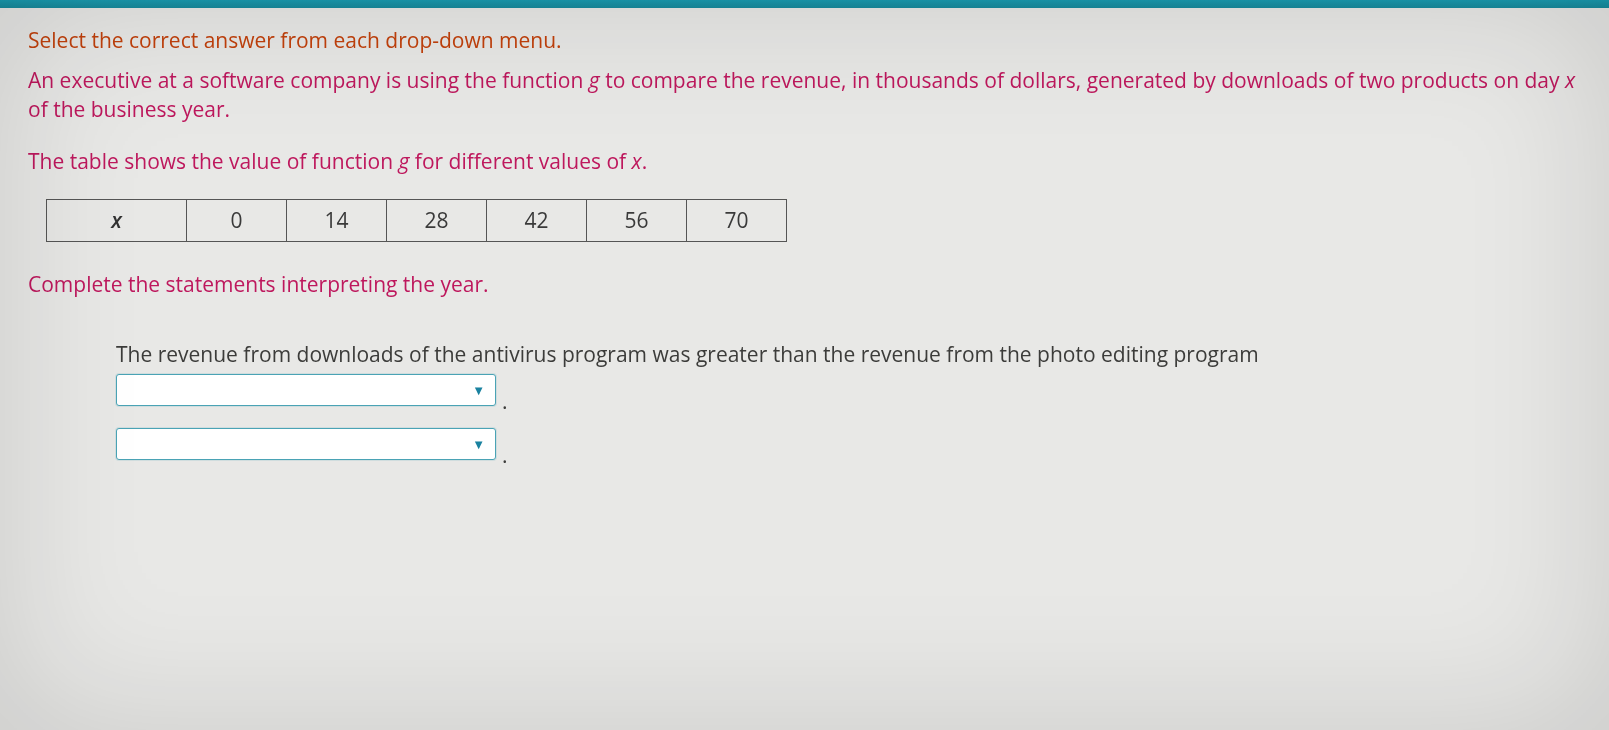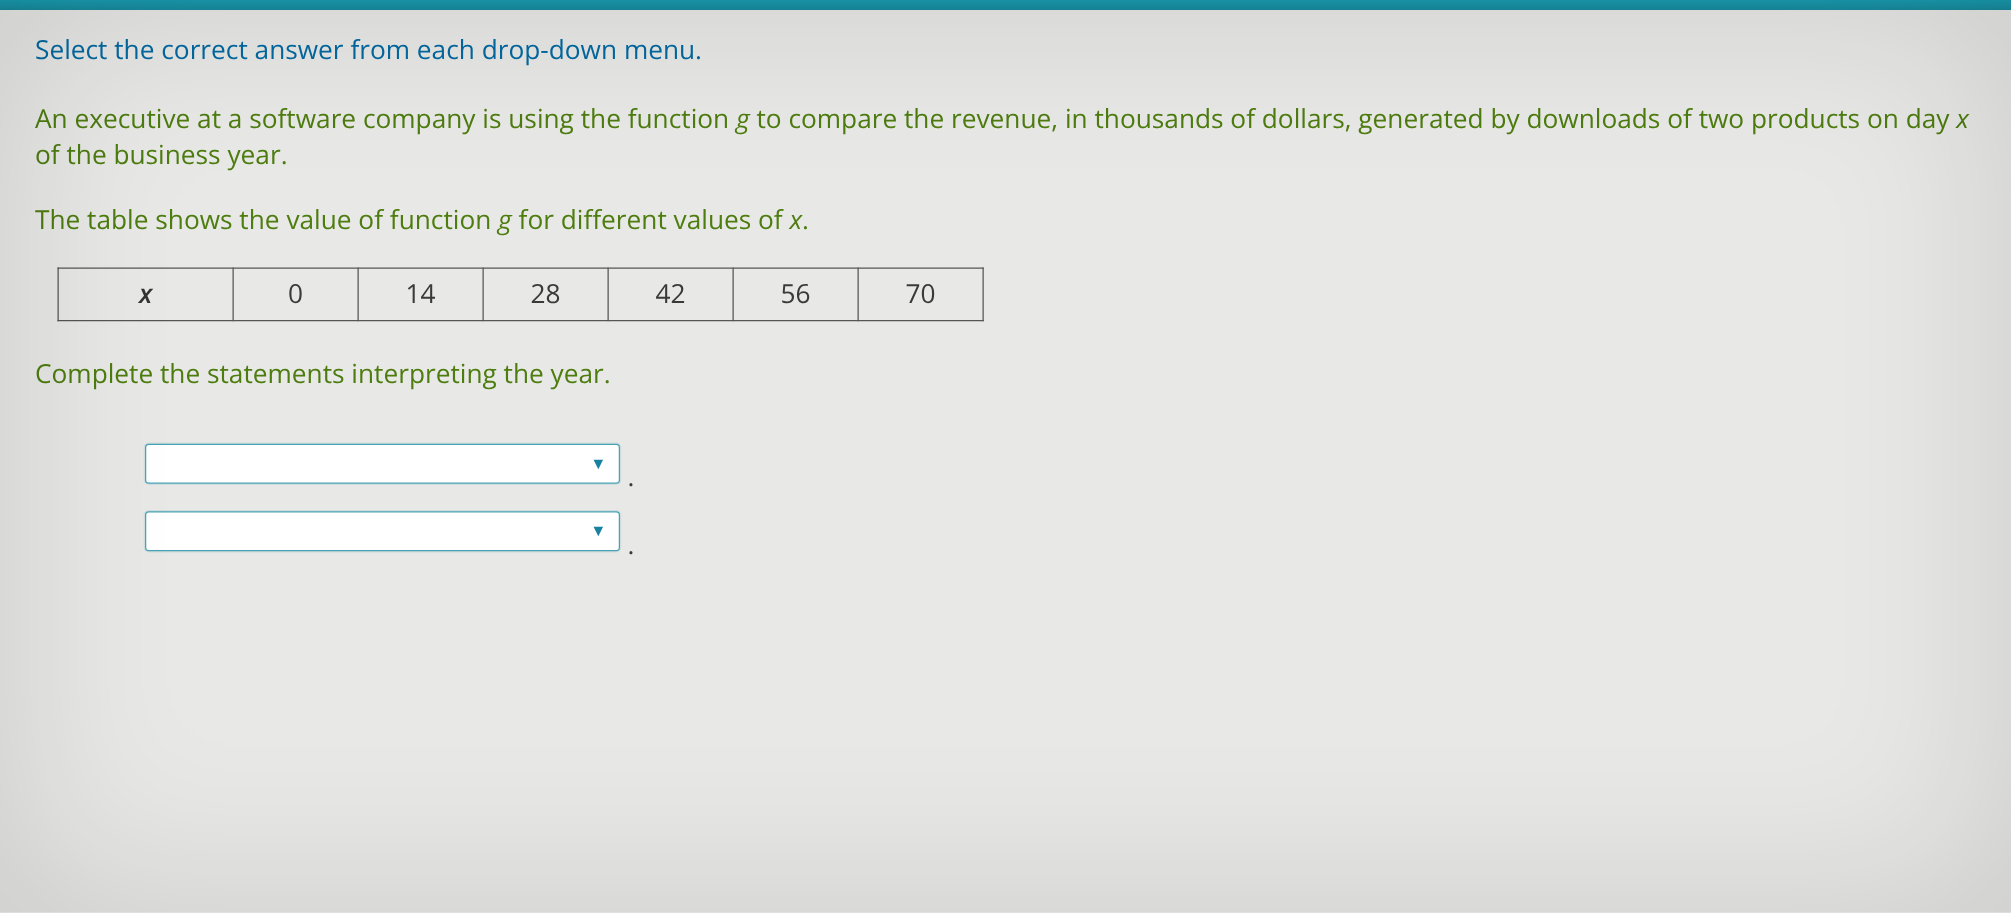--- a/index.html
+++ b/index.html
@@ -14,26 +14,26 @@
     height: 8px;
     background: linear-gradient(to bottom, #1a9bb0, #178a9c);
   }
   .content {
     padding: 18px 28px 0 28px;
     color: #3a3a3a;
     font-size: 21px;
     line-height: 1.35;
   }
   .instruction {
-    margin-bottom: 27px;
-    color: #0369a1;
+    margin-bottom: 12px;
+    color: #c2410c;
   }
   .para {
     margin-bottom: 24px;
-    color: #4d7c0f;
+    color: #be185d;
   }
   .para .em { font-style: italic; }
   table.data {
     border-collapse: collapse;
     margin: 6px 0 28px 18px;
   }
   table.data td {
     border: 1px solid #555;
     text-align: center;
     font-size: 21px;
@@ -116,20 +116,21 @@
       <td class="cell">42</td>
       <td class="cell">56</td>
       <td class="cell">70</td>
     </tr>
   </tbody>
     </table>
 
   <p class="para">Complete the statements interpreting the year.</p>
 
   <div class="statements">
+    <p class="stmt-line">The revenue from downloads of the antivirus program was greater than the revenue from the photo editing program</p>
     <div class="dd-row">
       <div class="dropdown">
         <span class="caret">▼</span>
       </div>
       <span class="period">.</span>
     </div>
 
     <div class="dd-row">
       <div class="dropdown">
         <span class="caret">▼</span>

